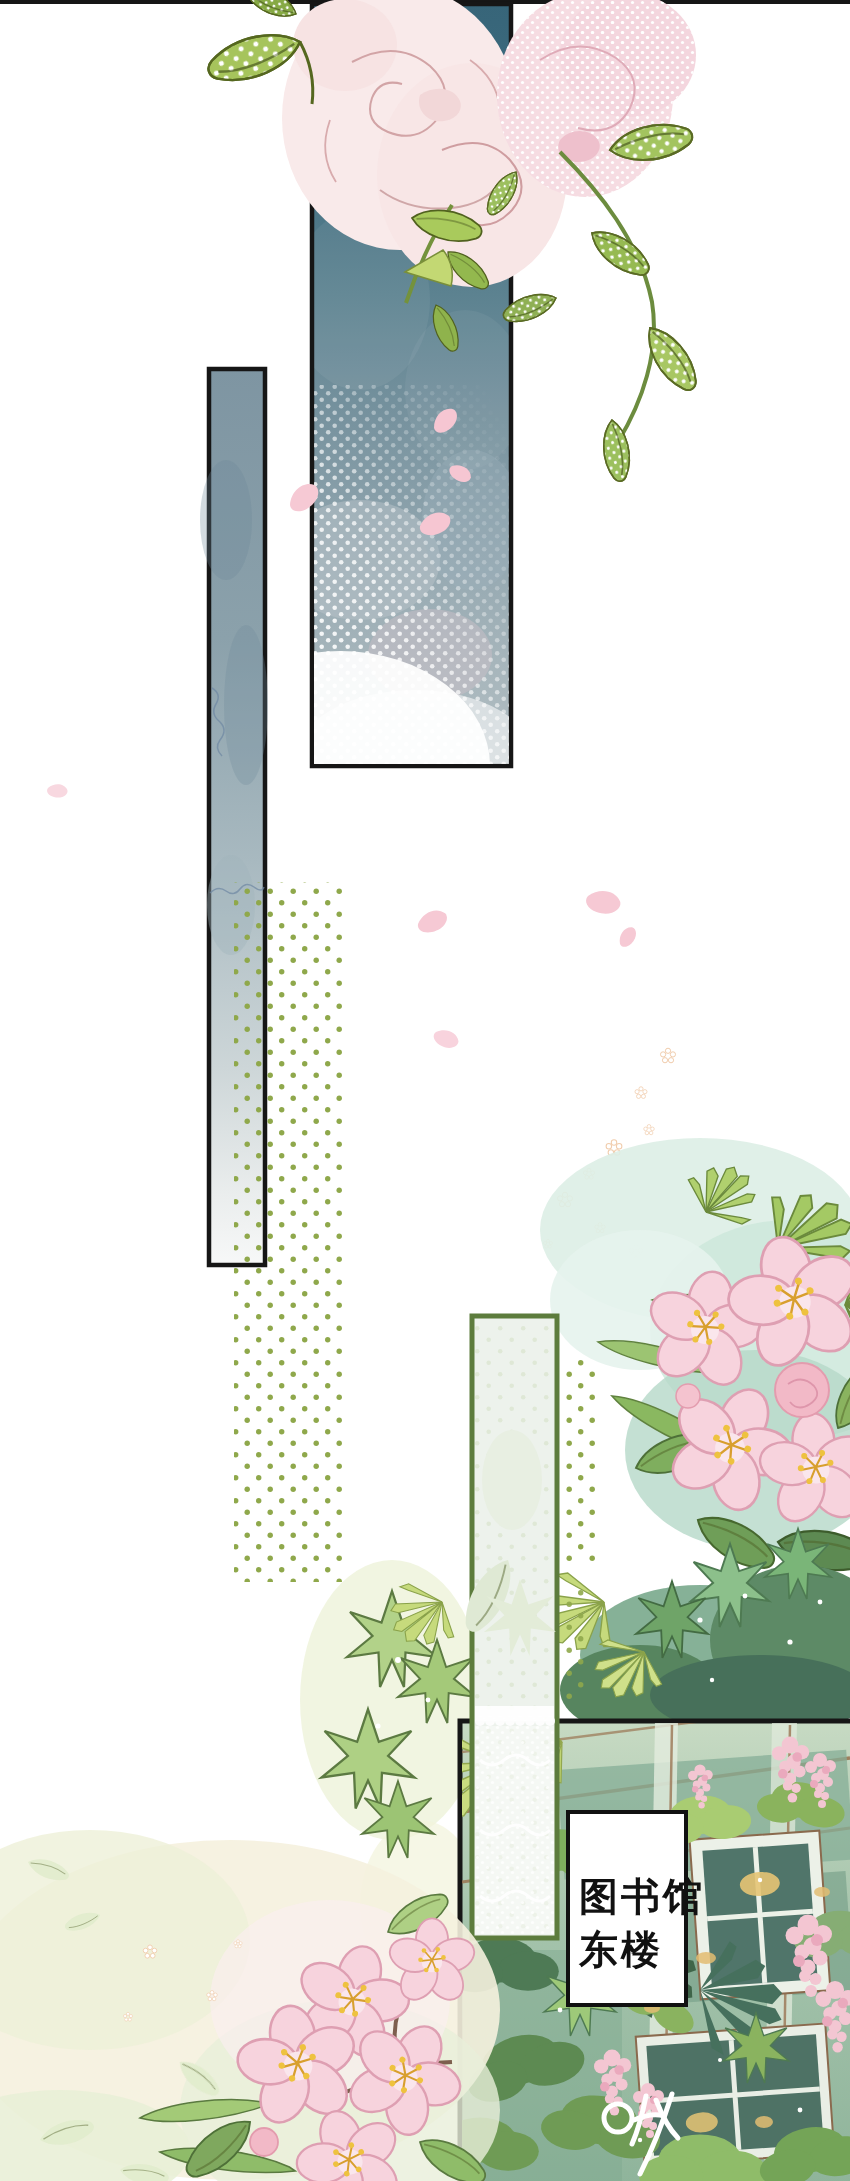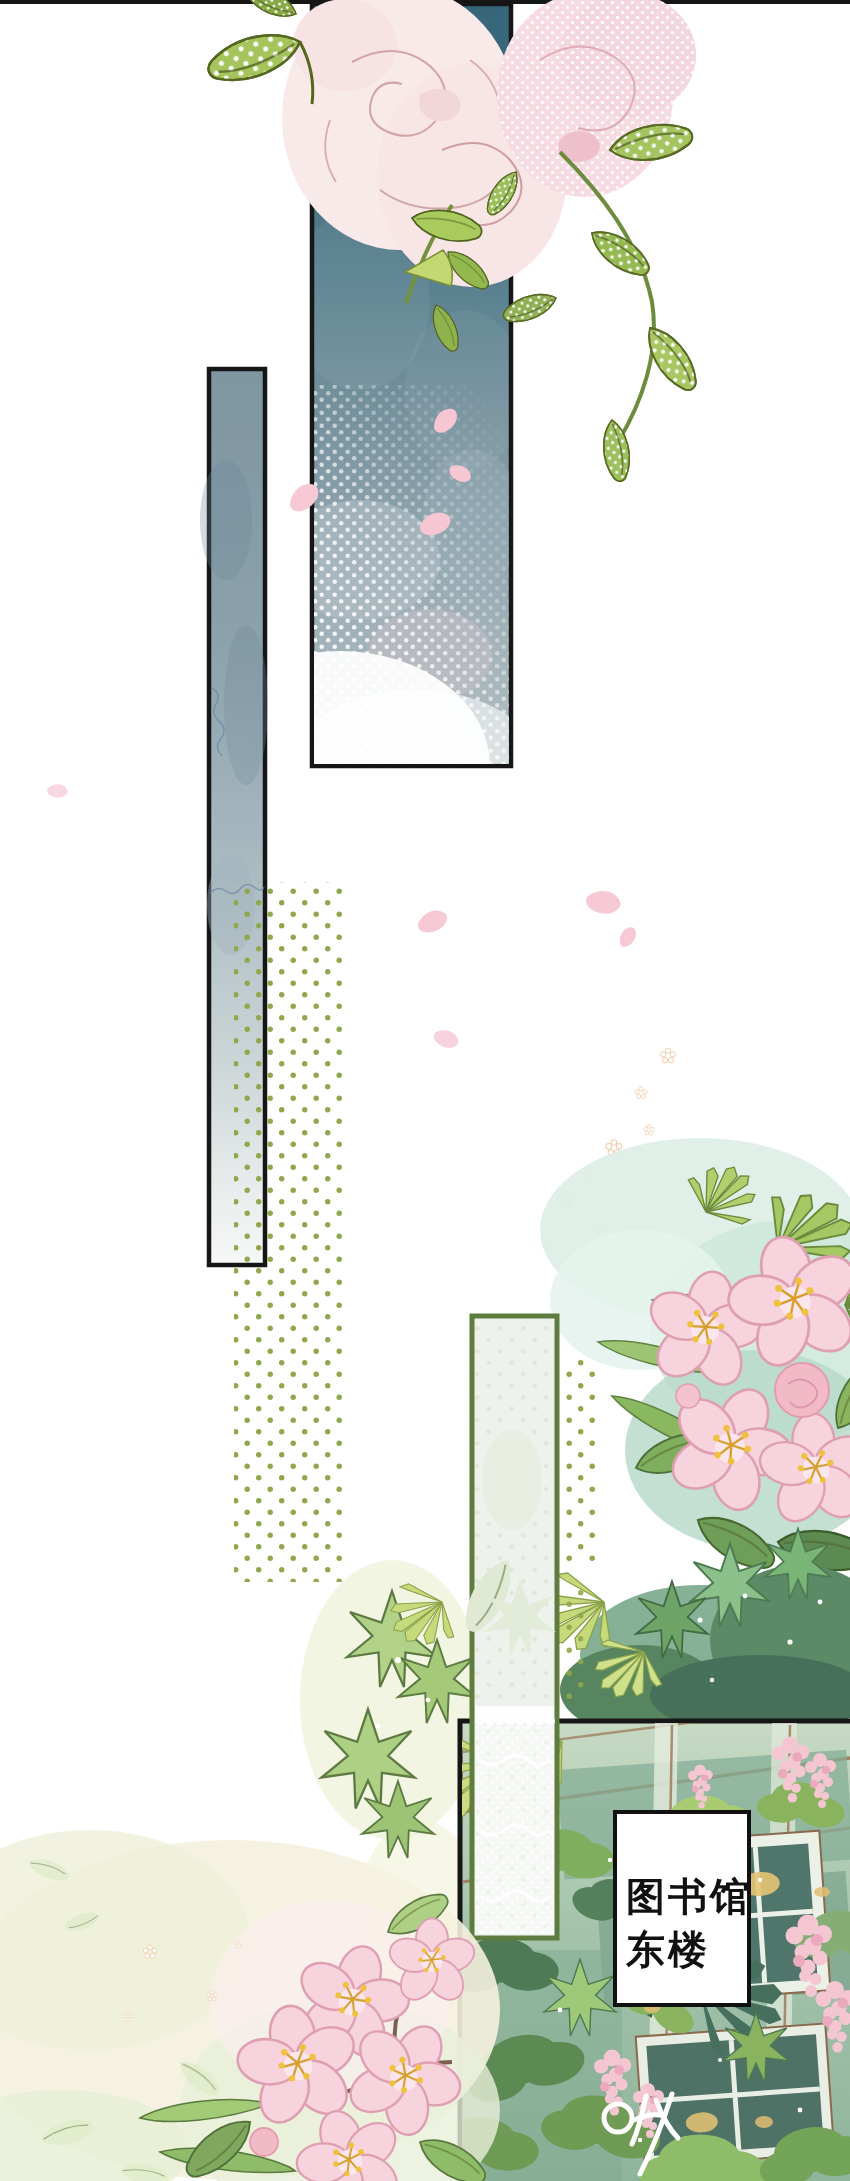--- a/index.html
+++ b/index.html
@@ -1,20 +1,20 @@
 <!DOCTYPE html>
 <html><head>
 <meta charset="utf-8">
 <style>
   html,body{margin:0;padding:0;background:#ffffff;}
   #page{position:relative;width:850px;height:2181px;background:#ffffff;overflow:hidden;
         font-family:"Liberation Sans","DejaVu Sans",sans-serif;}
   #art{position:absolute;left:0;top:0;}
   .sign{
-    position:absolute;left:613px;top:1810px;width:138px;height:197px;
+    position:absolute;left:566px;top:1810px;width:122px;height:197px;
     background:#ffffff;border:4px solid #111111;box-sizing:border-box;
     padding:56px 0 0 9px;line-height:53px;font-size:39px;font-weight:bold;
     letter-spacing:3px;color:#111111;white-space:nowrap;
   }
 </style>
 </head>
 <body>
 
 <div id="page">
 

